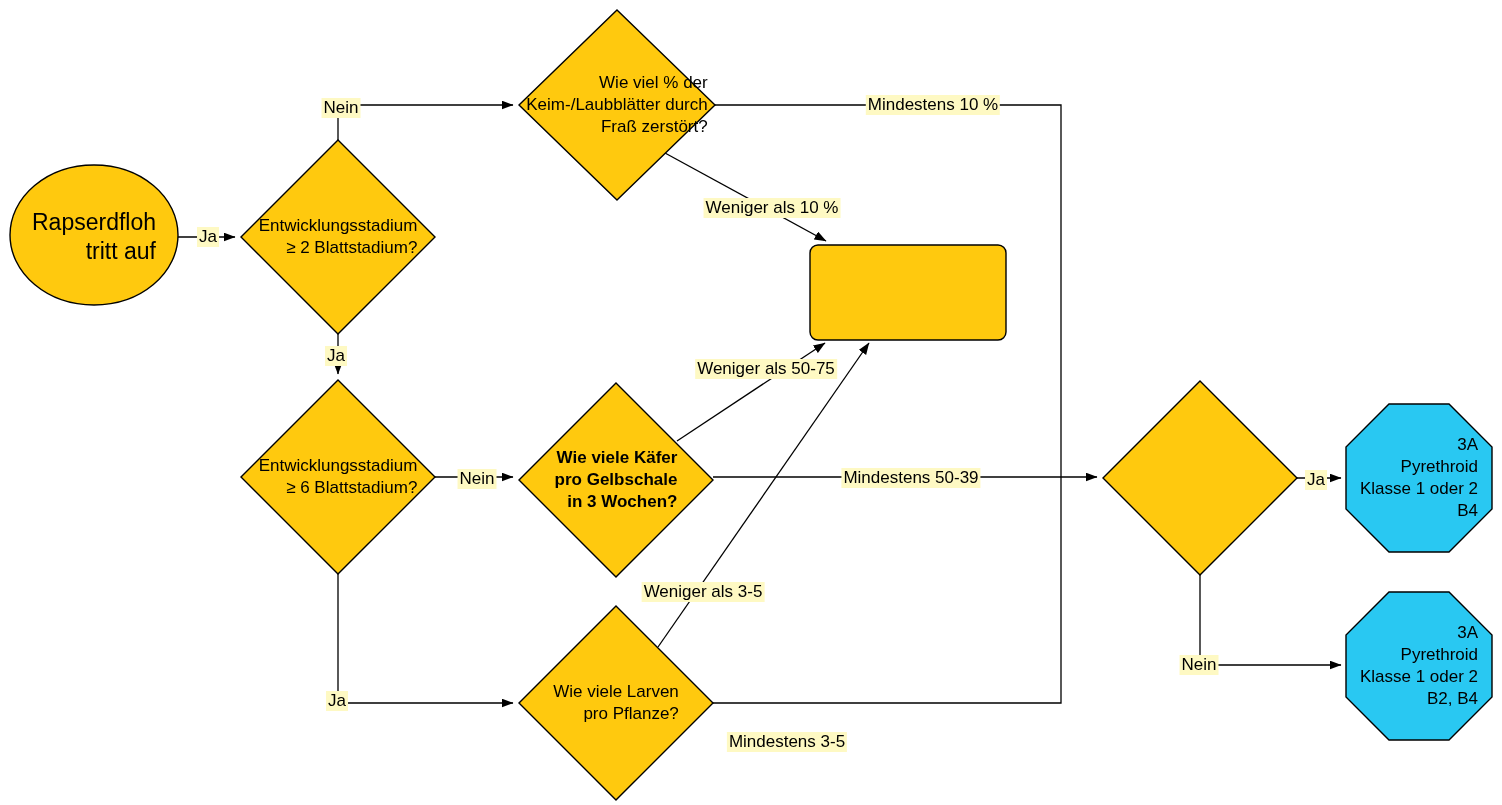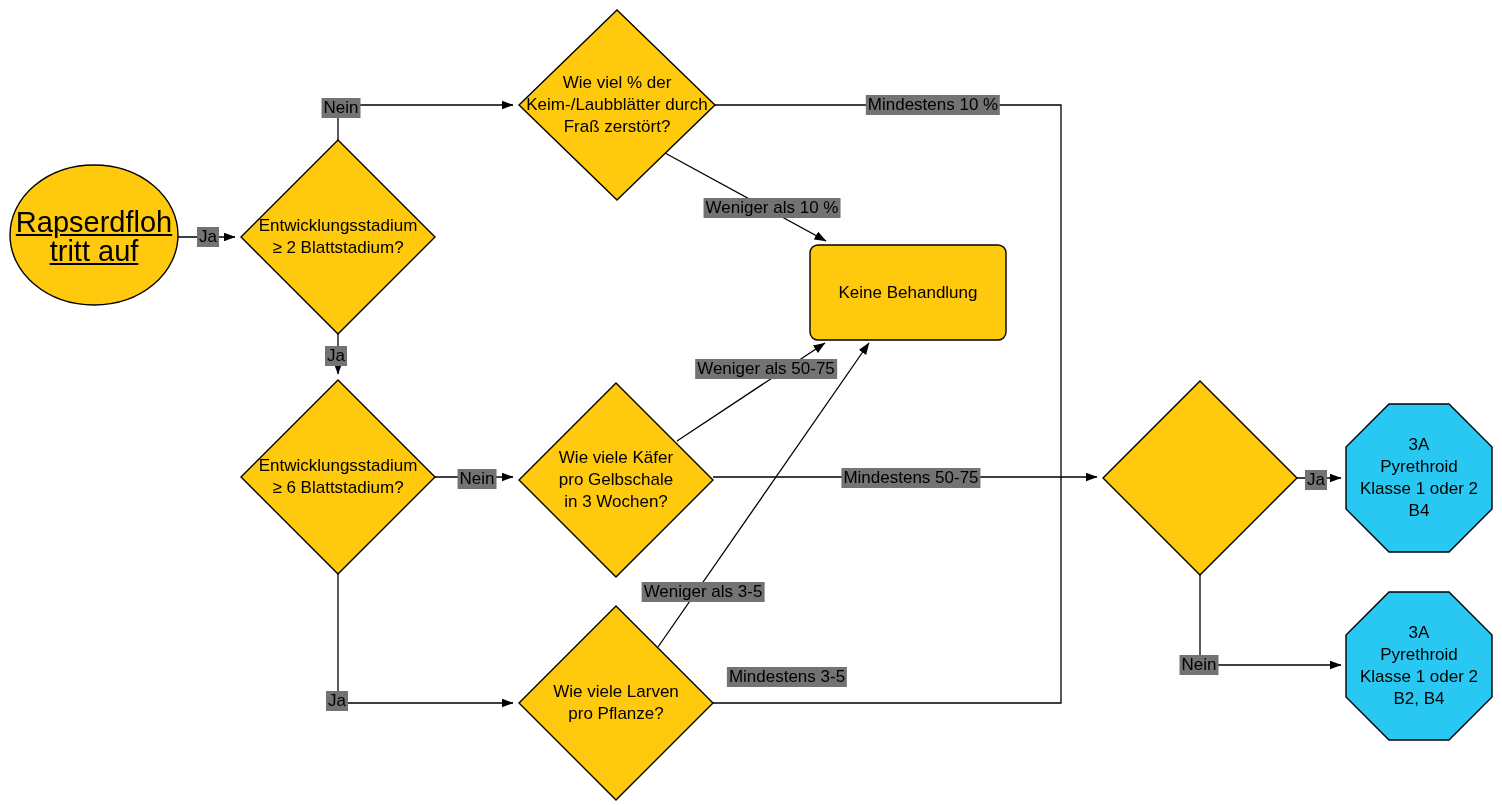--- a/index.html
+++ b/index.html
@@ -27,36 +27,35 @@
   .edge {
     stroke: #000000;
     stroke-width: 1.3;
     fill: none;
   }
   .node-label {
     position: absolute;
     display: flex;
     align-items: center;
     justify-content: center;
-    text-align: center;
+    text-align: right;
     white-space: pre-line;
     font-size: 17px;
     line-height: 22px;
     color: #000000;
     pointer-events: none;
   }
   .node-label.big {
-    font-size: 29px;
+    font-size: 23px;
     line-height: 29px;
-    text-decoration: underline;
   }
   .edge-label {
     position: absolute;
     transform: translate(-50%, -50%);
-    background: #737373;
+    background: #fef9c3;
     white-space: nowrap;
     font-size: 17px;
     line-height: 20px;
     color: #000000;
     padding: 0 2px;
     pointer-events: none;
   }
 </style>
 </head>
 <body>
@@ -112,26 +111,25 @@
   <div class="node-label big" style="left:10px; top:167px; width:168px; height:140px;">Rapserdfloh
 tritt auf</div>
 
   <div class="node-label" style="left:238px; top:197px; width:200px; height:80px;">Entwicklungsstadium
 ≥ 2 Blattstadium?</div>
 
   <div class="node-label" style="left:507px; top:61px; width:220px; height:88px;">Wie viel % der
 Keim-/Laubblätter durch
 Fraß zerstört?</div>
 
-  <div class="node-label" style="left:810px; top:245px; width:196px; height:95px;">Keine Behandlung</div>
 
   <div class="node-label" style="left:238px; top:437px; width:200px; height:80px;">Entwicklungsstadium
 ≥ 6 Blattstadium?</div>
 
-  <div class="node-label" style="left:516px; top:436px; width:200px; height:88px;">Wie viele Käfer
+  <div class="node-label" style="left:516px; top:436px; width:200px; height:88px;font-weight:bold;">Wie viele Käfer
 pro Gelbschale
 in 3 Wochen?</div>
 
   <div class="node-label" style="left:516px; top:663px; width:200px; height:80px;">Wie viele Larven
 pro Pflanze?</div>
 
 
   <div class="node-label" style="left:1346px; top:404px; width:146px; height:148px;">3A
 Pyrethroid
 Klasse 1 oder 2
@@ -151,23 +149,23 @@
   <div class="edge-label" style="left:933px; top:105px;text-align:right;">Mindestens 10 %</div>
 
   <div class="edge-label" style="left:772px; top:208px;">Weniger als 10 %</div>
 
   <div class="edge-label" style="left:477px; top:479px;">Nein</div>
 
   <div class="edge-label" style="left:337px; top:701px;">Ja</div>
 
   <div class="edge-label" style="left:766px; top:369px;">Weniger als 50-75</div>
 
-  <div class="edge-label" style="left:911px; top:478px;">Mindestens 50-75</div>
+  <div class="edge-label" style="left:911px; top:478px;">Mindestens 50-39</div>
 
   <div class="edge-label" style="left:703px; top:592px;">Weniger als 3-5</div>
 
-  <div class="edge-label" style="left:787px; top:677px;">Mindestens 3-5</div>
+  <div class="edge-label" style="left:787px; top:742px;">Mindestens 3-5</div>
 
   <div class="edge-label" style="left:1316px; top:480px;">Ja</div>
 
   <div class="edge-label" style="left:1199px; top:665px;">Nein</div>
 
 </div>
 
 </body></html>

